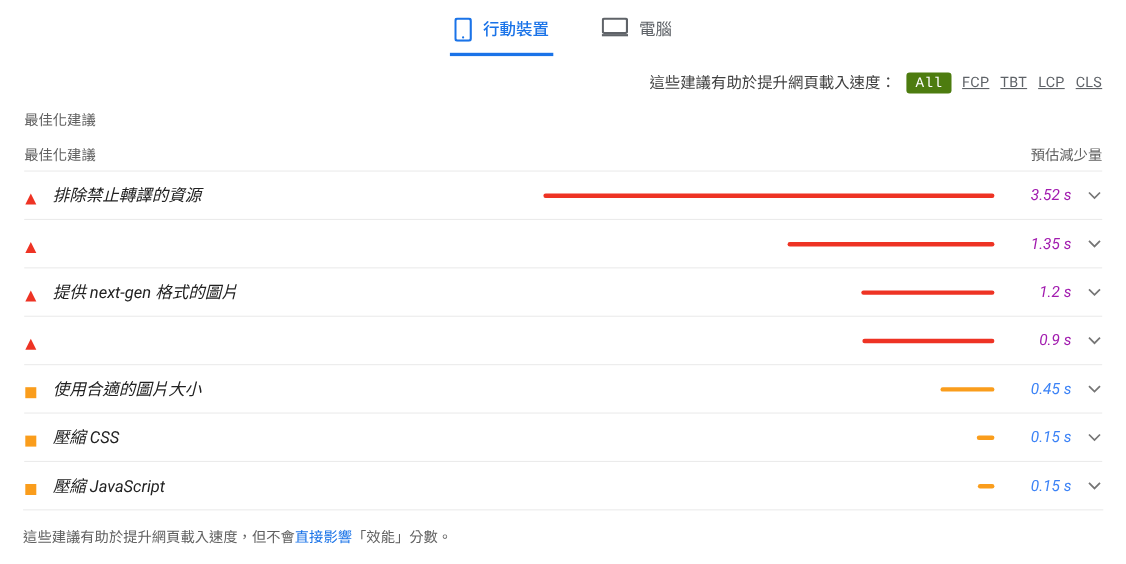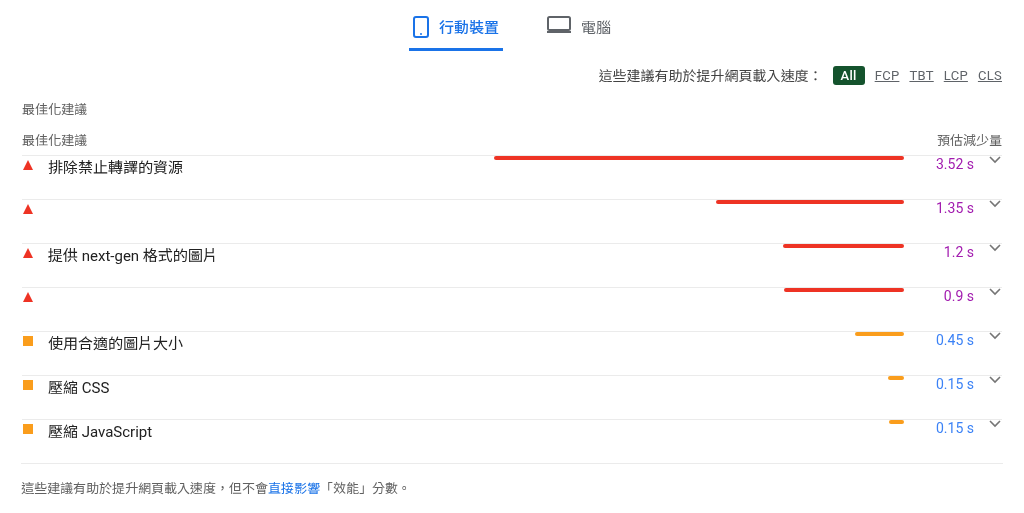--- a/index.html
+++ b/index.html
@@ -45,49 +45,51 @@
   }
   .chips { display: flex; gap: 10px; align-items: center; }
   .chip {
     font-size: 13px;
     color: #5f6368;
     text-decoration: underline;
     cursor: pointer;
     letter-spacing: .3px;
   }
   .chip.active {
-    background: #14532d;
+    background: #4d7c0f;
     color: #fff;
     text-decoration: none;
     padding: 2px 8px;
     border-radius: 3px;
     font-weight: 500;
+    font-family: Liberation Mono, monospace;
   }
 
   .section-title {
     padding: 8px 22px 6px 22px;
     font-size: 13px;
     color: #616161;
   }
   .col-head {
     display: flex;
     justify-content: space-between;
     padding: 6px 22px;
     font-size: 13px;
     color: #616161;
   }
 
   .audits { padding: 0 22px; }
   .audit {
     display: flex;
-    align-items: flex-start;
+    align-items: center;
     height: 44px;
     border-top: 1px solid #ebebeb;
     gap: 14px;
     cursor: pointer;
+    font-style: italic;
   }
   .badge { width: 12px; height: 12px; flex: 0 0 12px; }
   .audit-title {
     font-size: 15px;
     color: #212121;
     flex: 0 0 auto;
   }
   .bar-wrap {
     flex: 1 1 auto;
     height: 4px;

